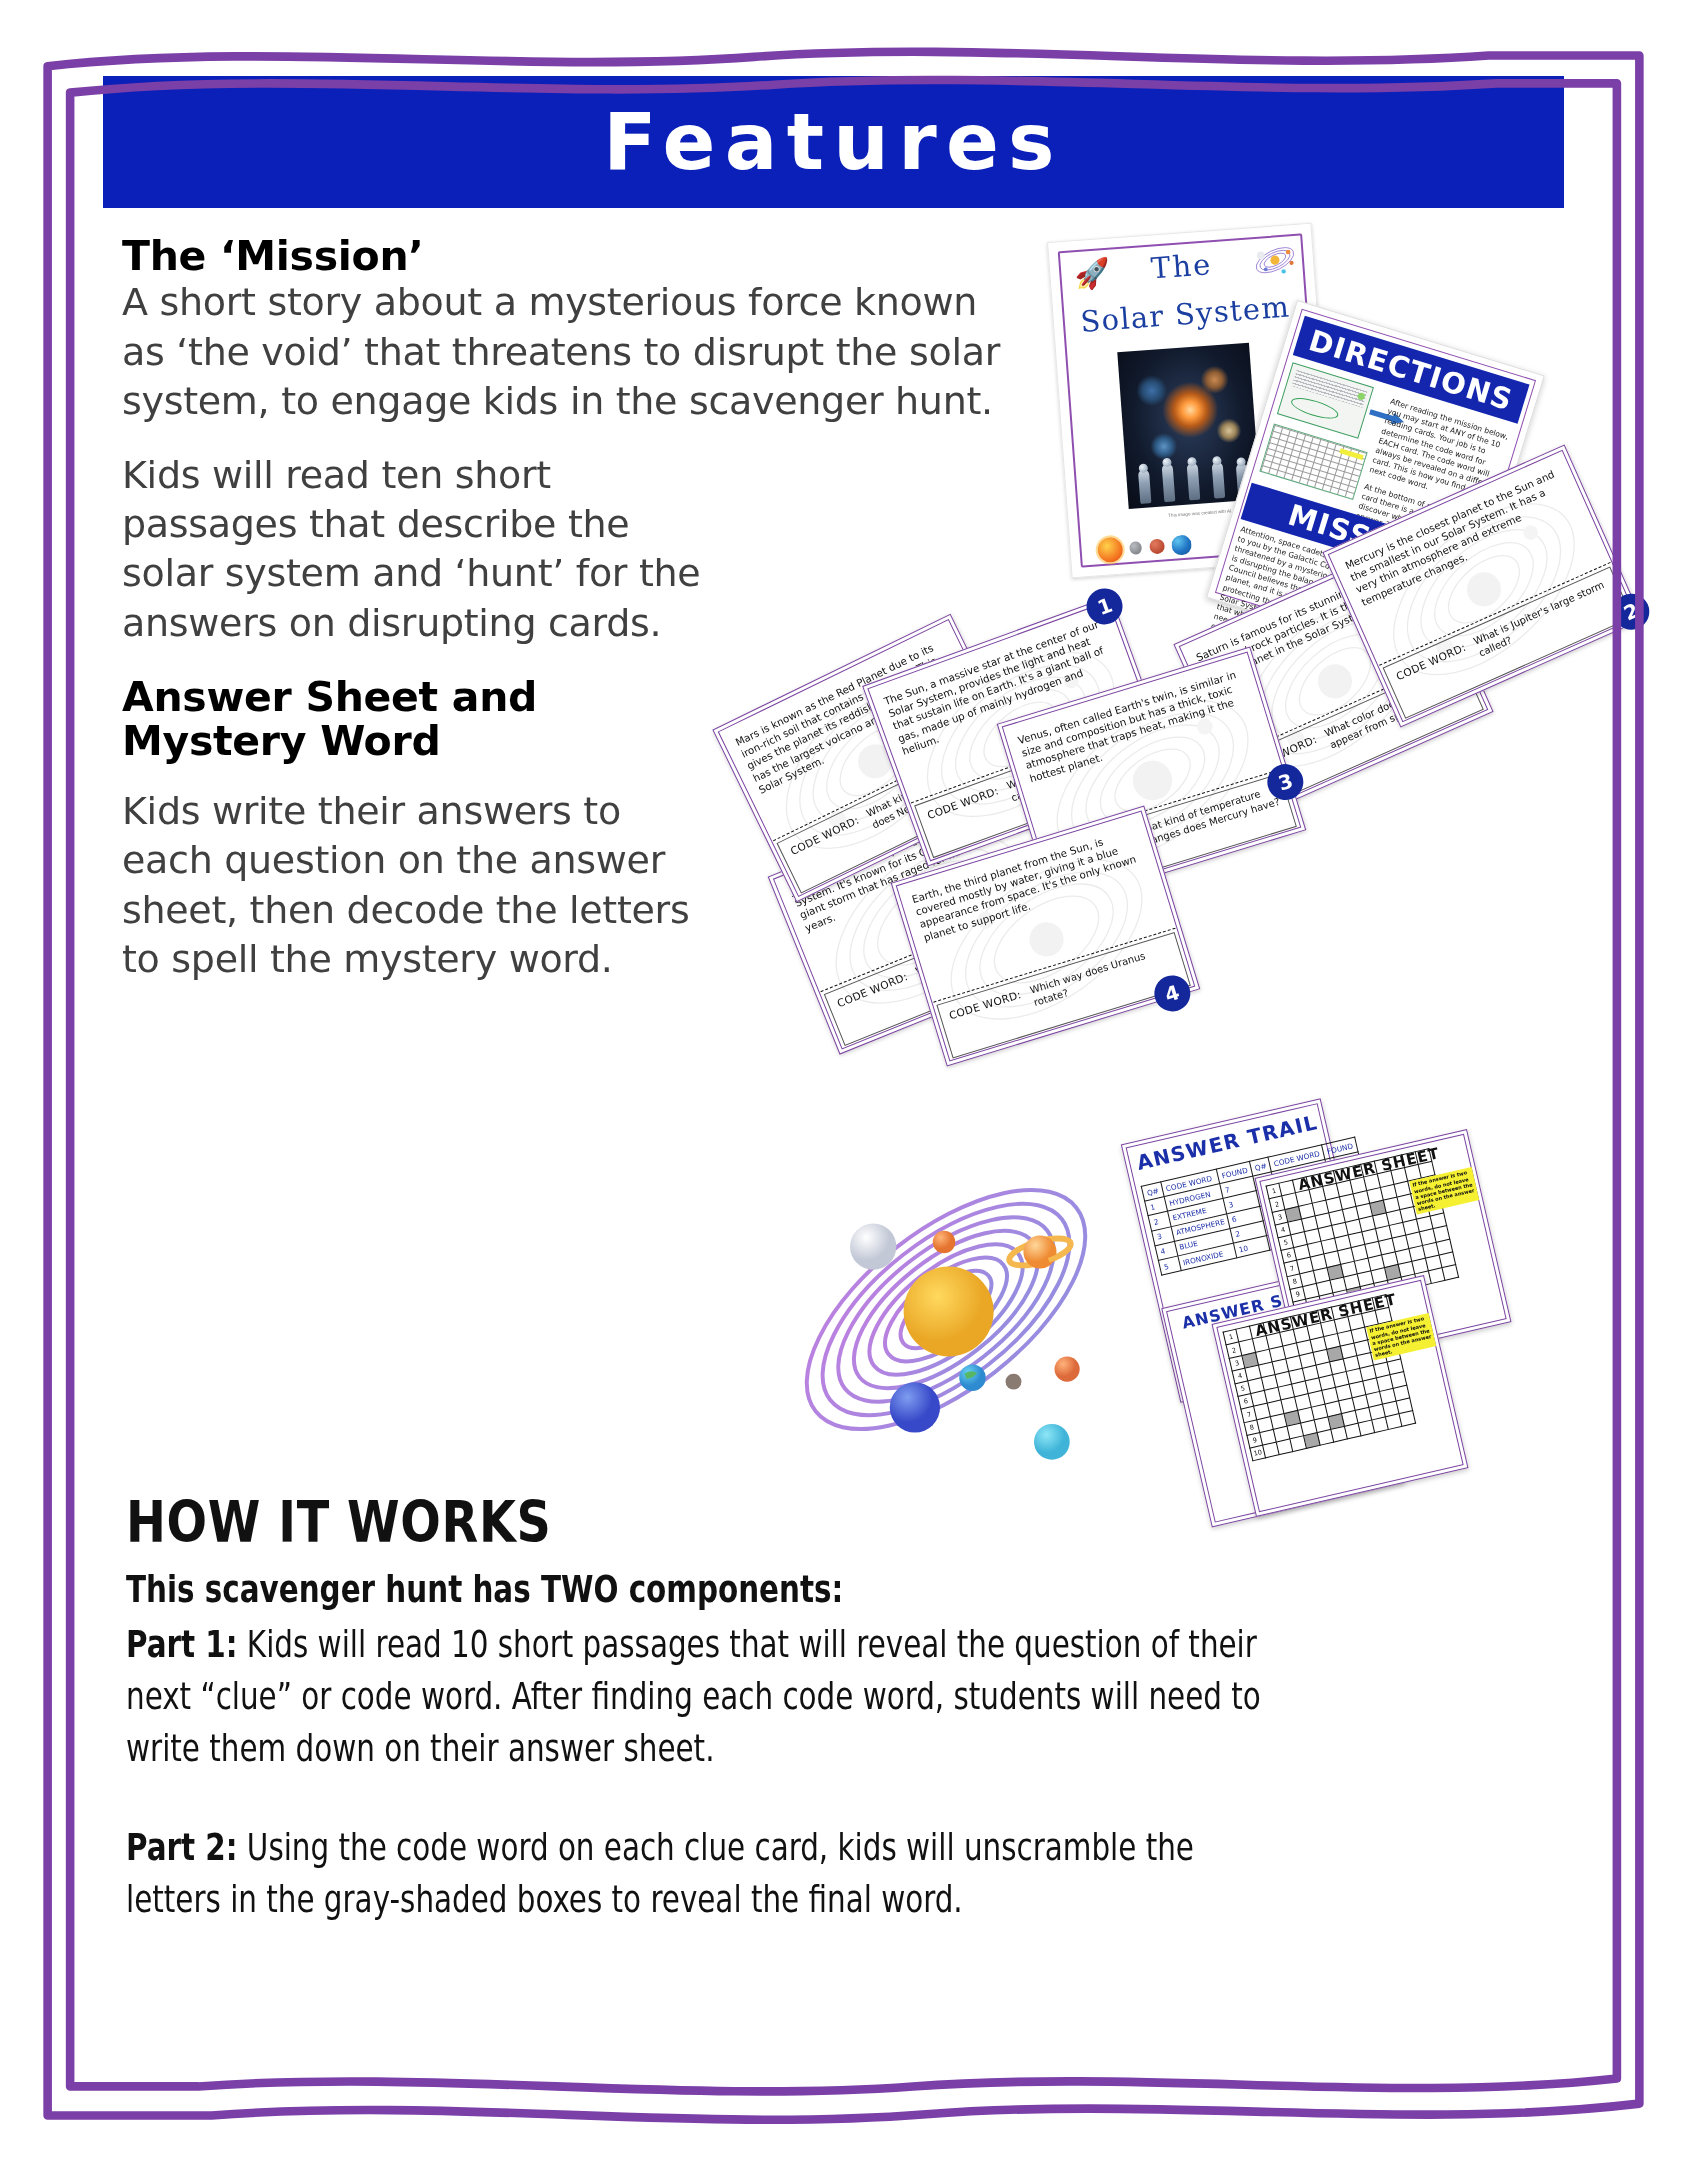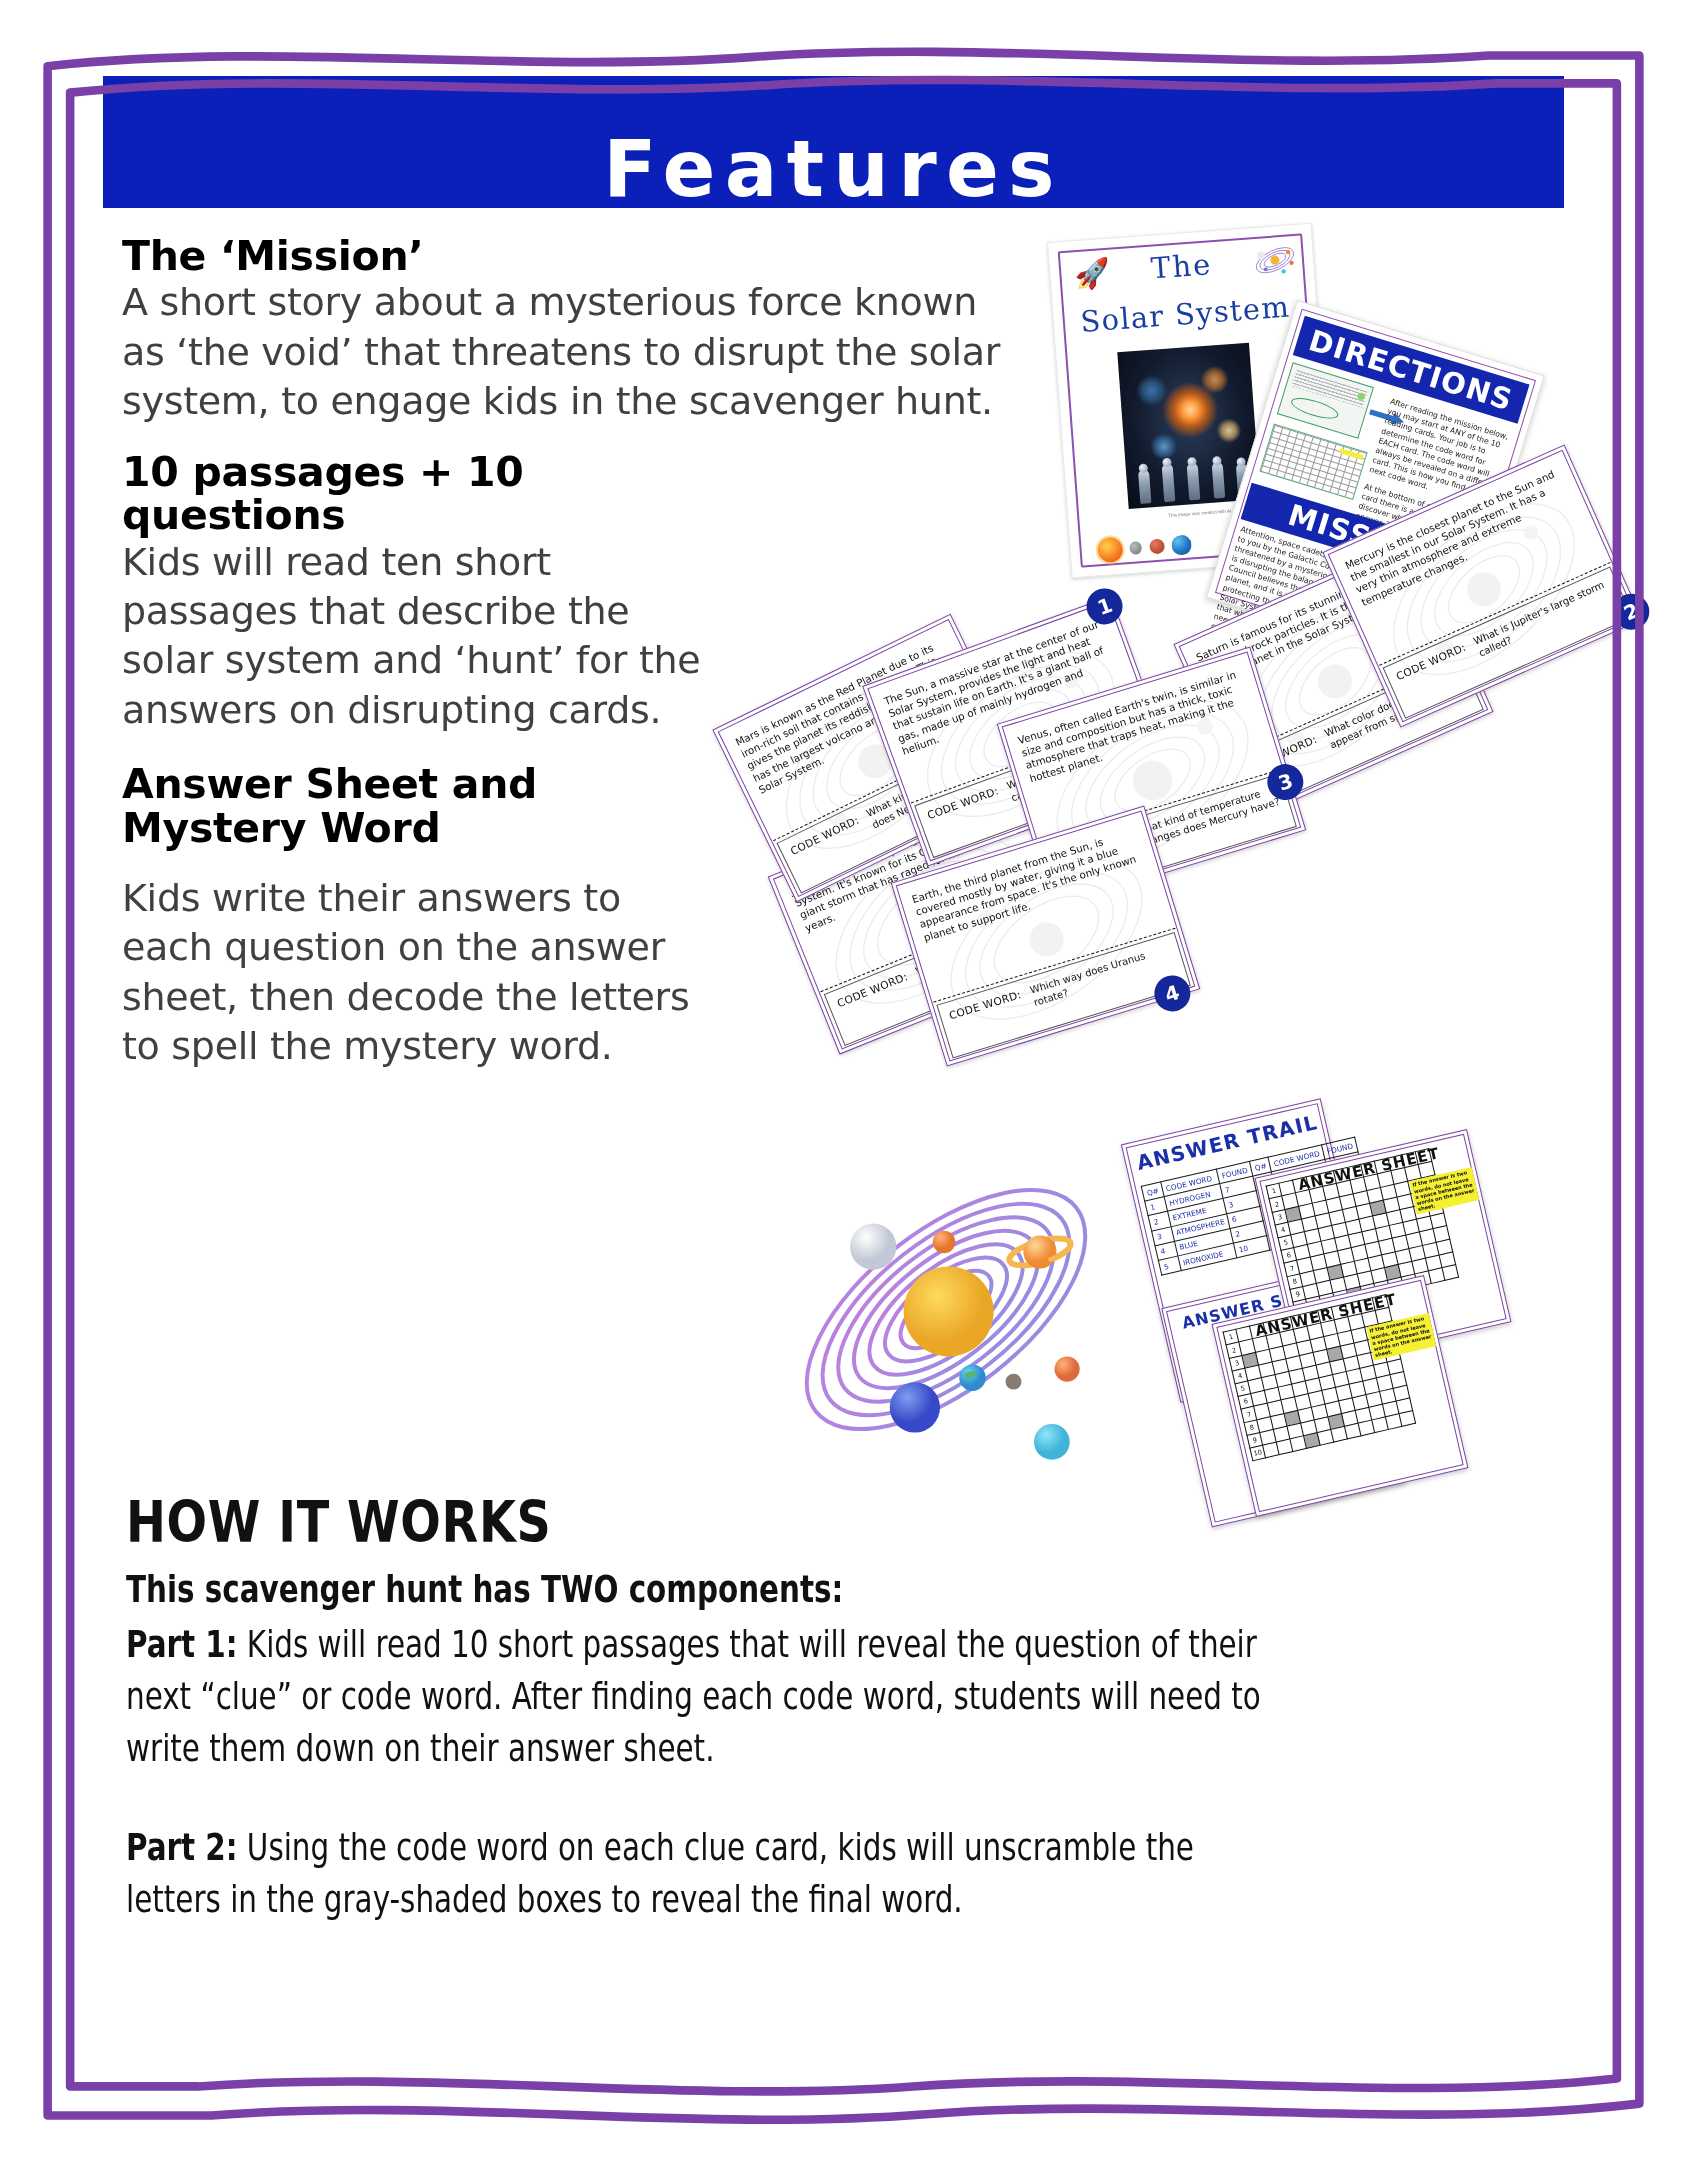--- a/index.html
+++ b/index.html
@@ -8,21 +8,21 @@
 
   
   #frame-svg { position: absolute; inset: 0; width: 1687px; height: 2183px; pointer-events: none; z-index: 40; }
 
   
   .page { position: absolute; left: 0; top: 0; width: 1687px; height: 2183px; }
 
   
   .banner {
     position: absolute; left: 103px; top: 76px; width: 1461px; height: 132px;
-    background: #0b1fb9; display: flex; align-items: flex-end; justify-content: center;
+    background: #0b1fb9; display: flex; align-items: center; justify-content: center;
   }
   .banner-title {
     color: #ffffff; font-family: "DejaVu Sans", sans-serif; font-weight: bold;
     font-size: 78px; letter-spacing: 9.3px; line-height: 1;
   }
 
   
   .left-col { position: absolute; left: 122px; top: 235px; width: 873px; }
 
   .sec-head {
@@ -233,21 +233,20 @@
   </div>
 
   <div class="left-col">
 
     <div class="sec-1">
       <div class="sec-head">The ‘Mission’</div>
       <div class="sec-body">A short story about a mysterious force known as ‘the void’ that threatens to disrupt the solar system, to engage kids in the scavenger hunt.</div>
     </div>
 
     <div class="sec-2">
-      <div class="sec-head">10 passages + 10 questions</div>
       <div class="sec-body">Kids will read ten short passages that describe the solar system and ‘hunt’ for the answers on disrupting cards.</div>
     </div>
 
     <div class="sec-3">
       <div class="sec-head">Answer Sheet and Mystery Word</div>
       <div class="sec-body">Kids write their answers to each question on the answer sheet, then decode the letters to spell the mystery word.</div>
     </div>
   </div>
 
   <div class="hiw">

